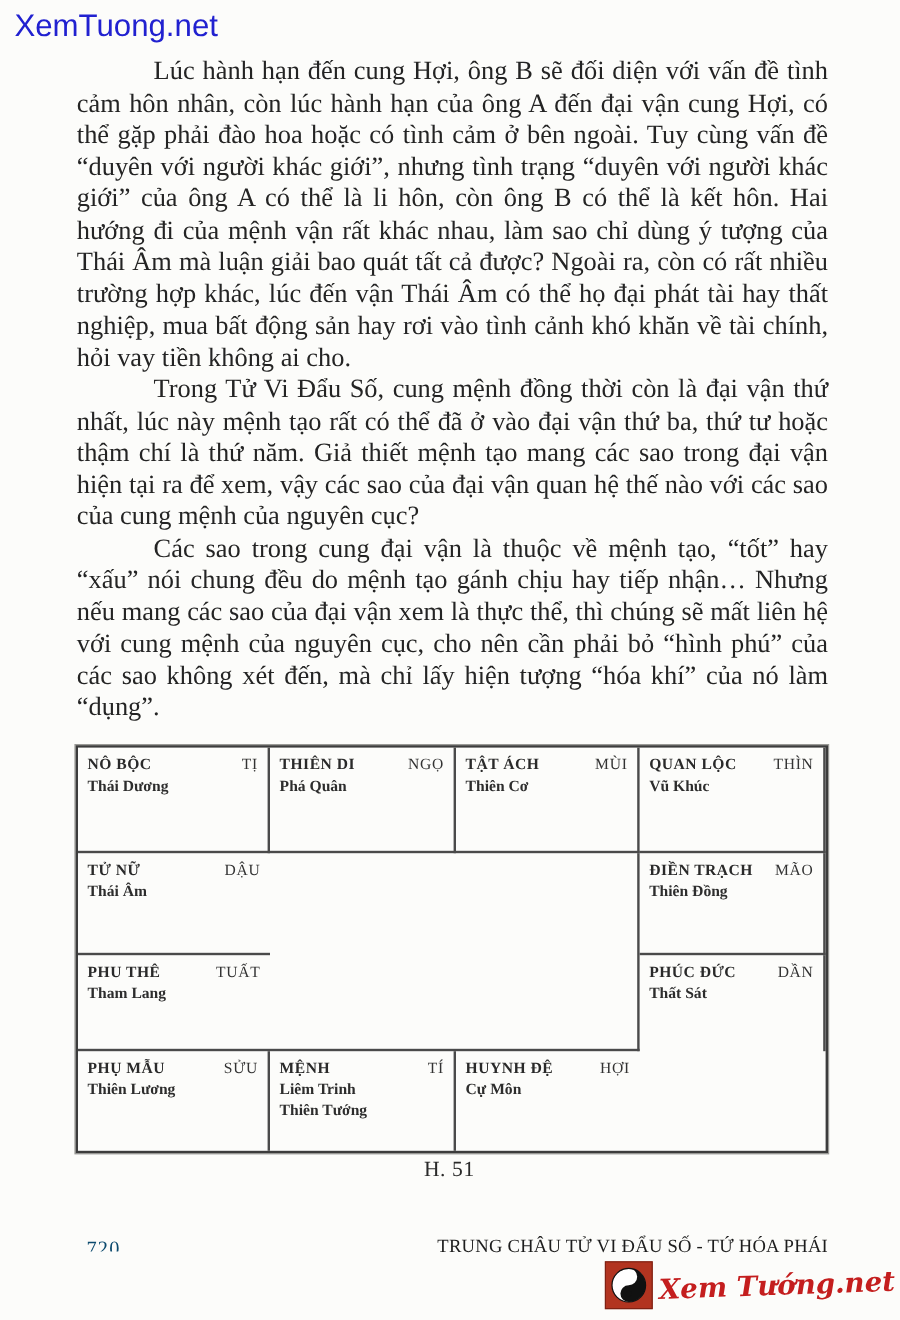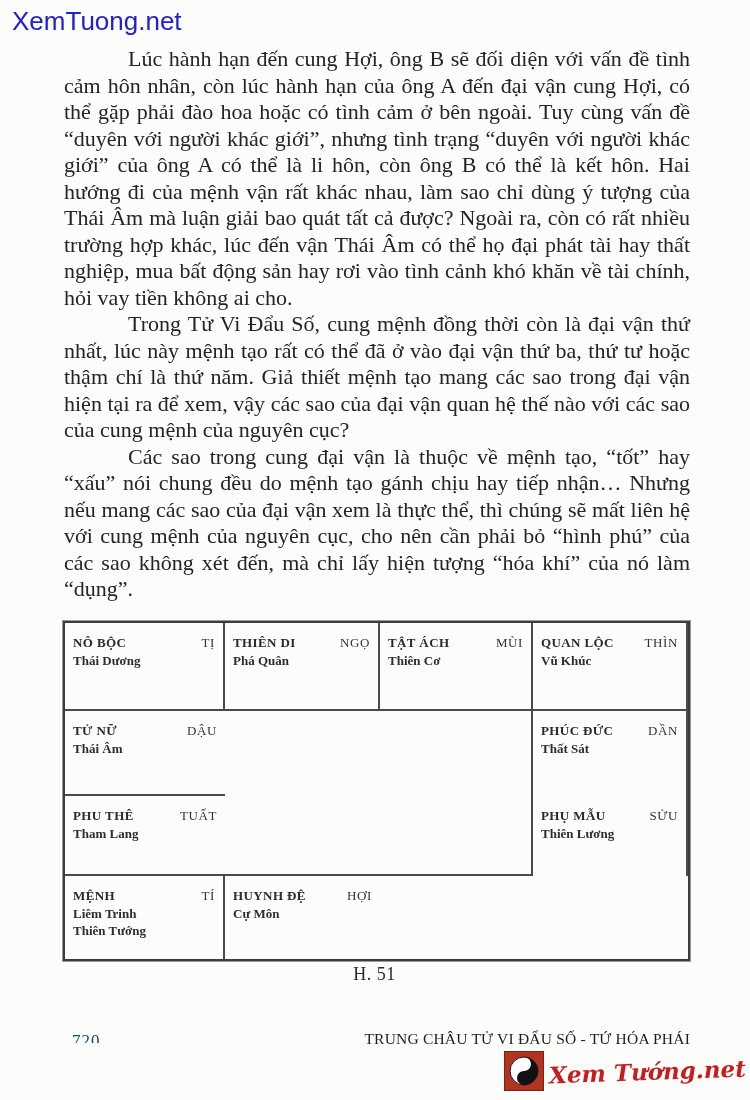--- a/index.html
+++ b/index.html
@@ -15,21 +15,21 @@
   .body-text{position:absolute;top:46px;left:64px;width:626px;
              font-size:22px;line-height:26.5px;text-align:justify;color:#242424;}
   .body-text p{margin:0;text-indent:64px;}
 
   
   .chart-wrap{position:absolute;top:621px;left:63px;}
   .tuvi-grid{display:grid;width:623px;
              grid-template-columns:160px 155px 153px 155px;
              grid-template-rows:88px 85px 80px 83px;
              border:2px solid #3c3c3c;box-shadow:0 0 0 1px #9a9a96;background:#fcfcfa;}
-  .cell{box-sizing:border-box;padding:12px 8px 0 8px;overflow:hidden;}
+  .cell{box-sizing:border-box;padding:6px 8px 0 8px;overflow:hidden;}
   .bR{border-right:2px solid #4a4a4a;}
   .bB{border-bottom:2px solid #4a4a4a;}
   .cell-head{display:flex;justify-content:space-between;align-items:baseline;
              font-size:13px;line-height:15px;}
   .palace{font-weight:700;letter-spacing:.4px;color:#2a2a2a;}
   .branch{font-weight:400;letter-spacing:.6px;color:#333;}
   .stars{margin-top:2px;font-size:13px;line-height:17px;font-weight:700;color:#2d2d2d;}
   .center-cell{grid-column:2/4;grid-row:2/4;}
 
   .fig-caption{position:absolute;top:964px;left:63px;width:623px;text-align:center;
@@ -110,38 +110,47 @@
       <div class="cell bB">
         <div class="cell-head">
           <span class="palace">TỬ NỮ</span>
           <span class="branch">DẬU</span>
         </div>
         <div class="stars">
           <div>Thái Âm</div>
         </div>
       </div>
 
+      <div class="cell bR bB">
+        <div class="cell-head">
+          <span class="palace">ĐIỀN TRẠCH</span>
+          <span class="branch">MÃO</span>
+        </div>
+        <div class="stars">
+          <div>Thiên Đồng</div>
+        </div>
+      </div>
+
+      <div class="cell bB">
+        <div class="cell-head">
+          <span class="palace">PHU THÊ</span>
+          <span class="branch">TUẤT</span>
+        </div>
+        <div class="stars">
+          <div>Tham Lang</div>
+        </div>
+      </div>
 
       <div class="cell bR">
         <div class="cell-head">
           <span class="palace">PHÚC ĐỨC</span>
           <span class="branch">DẦN</span>
         </div>
         <div class="stars">
           <div>Thất Sát</div>
-        </div>
-      </div>
-
-      <div class="cell bB">
-        <div class="cell-head">
-          <span class="palace">PHU THÊ</span>
-          <span class="branch">TUẤT</span>
-        </div>
-        <div class="stars">
-          <div>Tham Lang</div>
         </div>
       </div>
 
       <div class="cell bR">
         <div class="cell-head">
           <span class="palace">PHỤ MẪU</span>
           <span class="branch">SỬU</span>
         </div>
         <div class="stars">
           <div>Thiên Lương</div>

